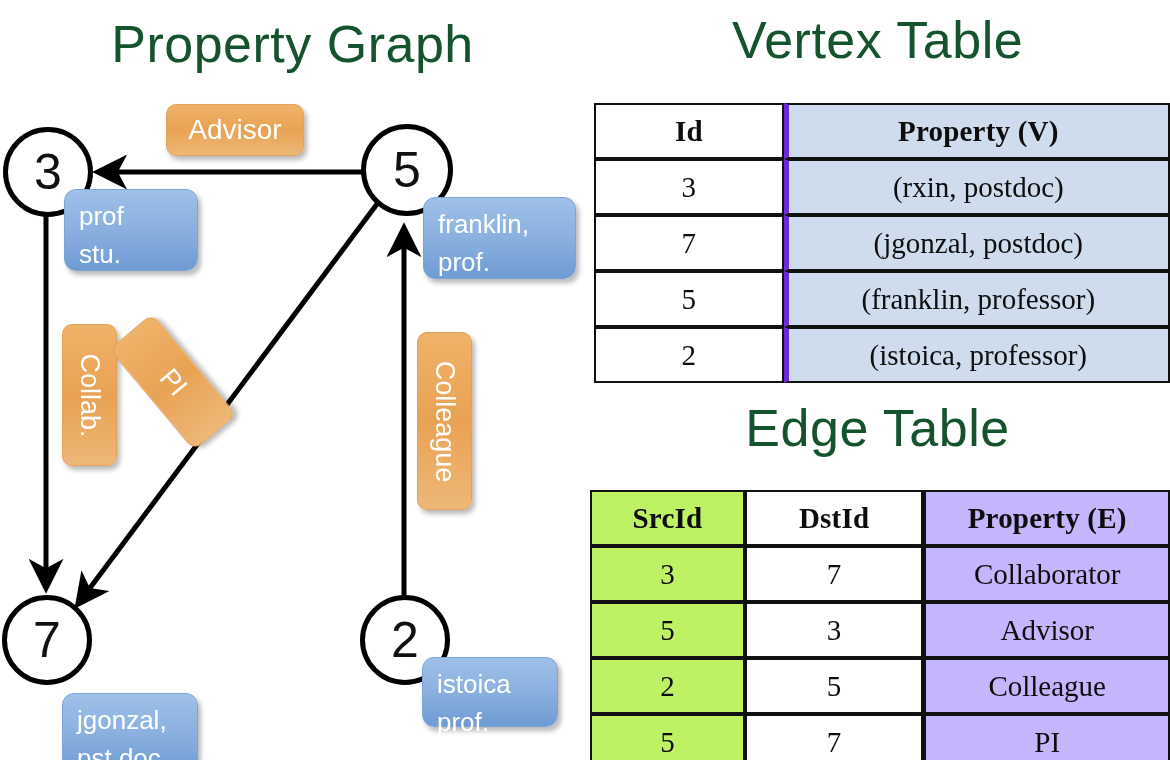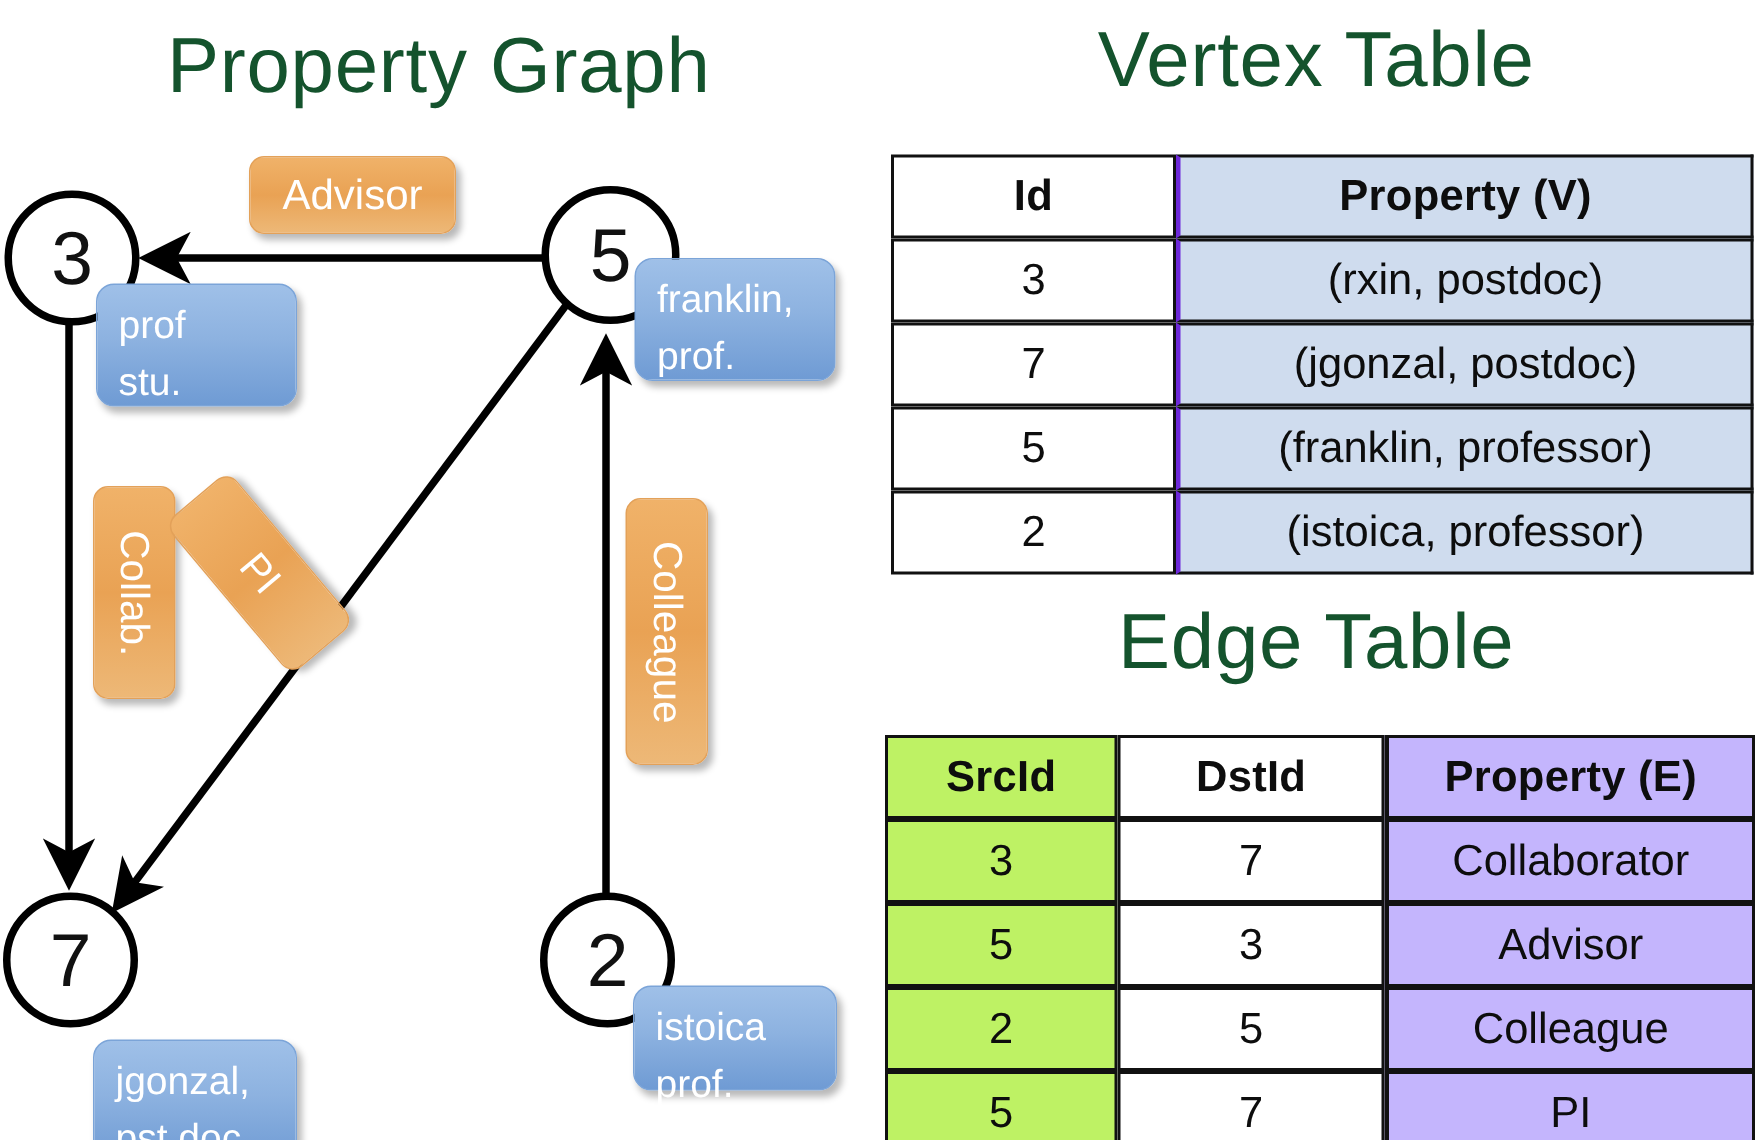--- a/index.html
+++ b/index.html
@@ -104,40 +104,40 @@
     left: 145px; top: 316px; width: 56px; height: 132px;
     font-size: 27px;
     transform: rotate(-40deg);
   }
 
   
   .tbl {
     position: absolute;
     border-collapse: separate;
     border-spacing: 0;
-    font-family: Liberation Sans, sans-serif;
+    font-family: Liberation Serif, serif;
     font-weight: 300;
   }
   .tbl td, .tbl th {
     border: 2px solid #111111;
     text-align: center;
     vertical-align: middle;
     font-weight: 300;
     color: #0d0d0d;
     padding: 0;
   }
   .tbl th {
     font-weight: bold;
     letter-spacing: 0.2px;
   }
 
   #vertex-table { left: 594px; top: 103px; }
   #vertex-table th, #vertex-table td { height: 52px; font-size: 29px; }
   #vertex-table .col-id   { width: 186px; background: #ffffff; }
-  #vertex-table .col-prop { width: 380px; background: #cfdcee; border-left: 3px solid #6d28d9; }
+  #vertex-table .col-prop { width: 380px; background: #cfdcee; border-left: 5px solid #6d28d9; }
   #vertex-table th.col-prop { font-size: 29px; }
 
   #edge-table { left: 590px; top: 490px; }
   #edge-table th, #edge-table td { height: 52px; font-size: 29px; }
   #edge-table .col-src { width: 152px; background: #bef264; }
   #edge-table .col-dst { width: 176px; background: #ffffff; }
   #edge-table .col-prop { width: 243px; background: #c4b5fd; border-left: 3px solid #111; }
 </style>
 </head>
 <body>
@@ -180,21 +180,21 @@
 
   <div class="node-circle" id="node-2" style="left:360px; top:595px; width:90px; height:90px;">
     <span>2</span>
   </div>
 
   <div class="prop-box" id="prop-box-3" style="left:64px; top:189px; width:134px; height:82px;">
     <span>prof</span>
     <span>stu.</span>
   </div>
 
-  <div class="prop-box" id="prop-box-5" style="left:423px; top:172px; width:134px; height:82px;">
+  <div class="prop-box" id="prop-box-5" style="left:423px; top:197px; width:153px; height:82px;">
     <span>franklin,</span>
     <span>prof.</span>
   </div>
 
   <div class="prop-box" id="prop-box-7" style="left:62px; top:693px; width:136px; height:82px;">
     <span>jgonzal,</span>
     <span>pst.doc.</span>
   </div>
 
   <div class="prop-box" id="prop-box-2" style="left:422px; top:657px; width:136px; height:70px;">

